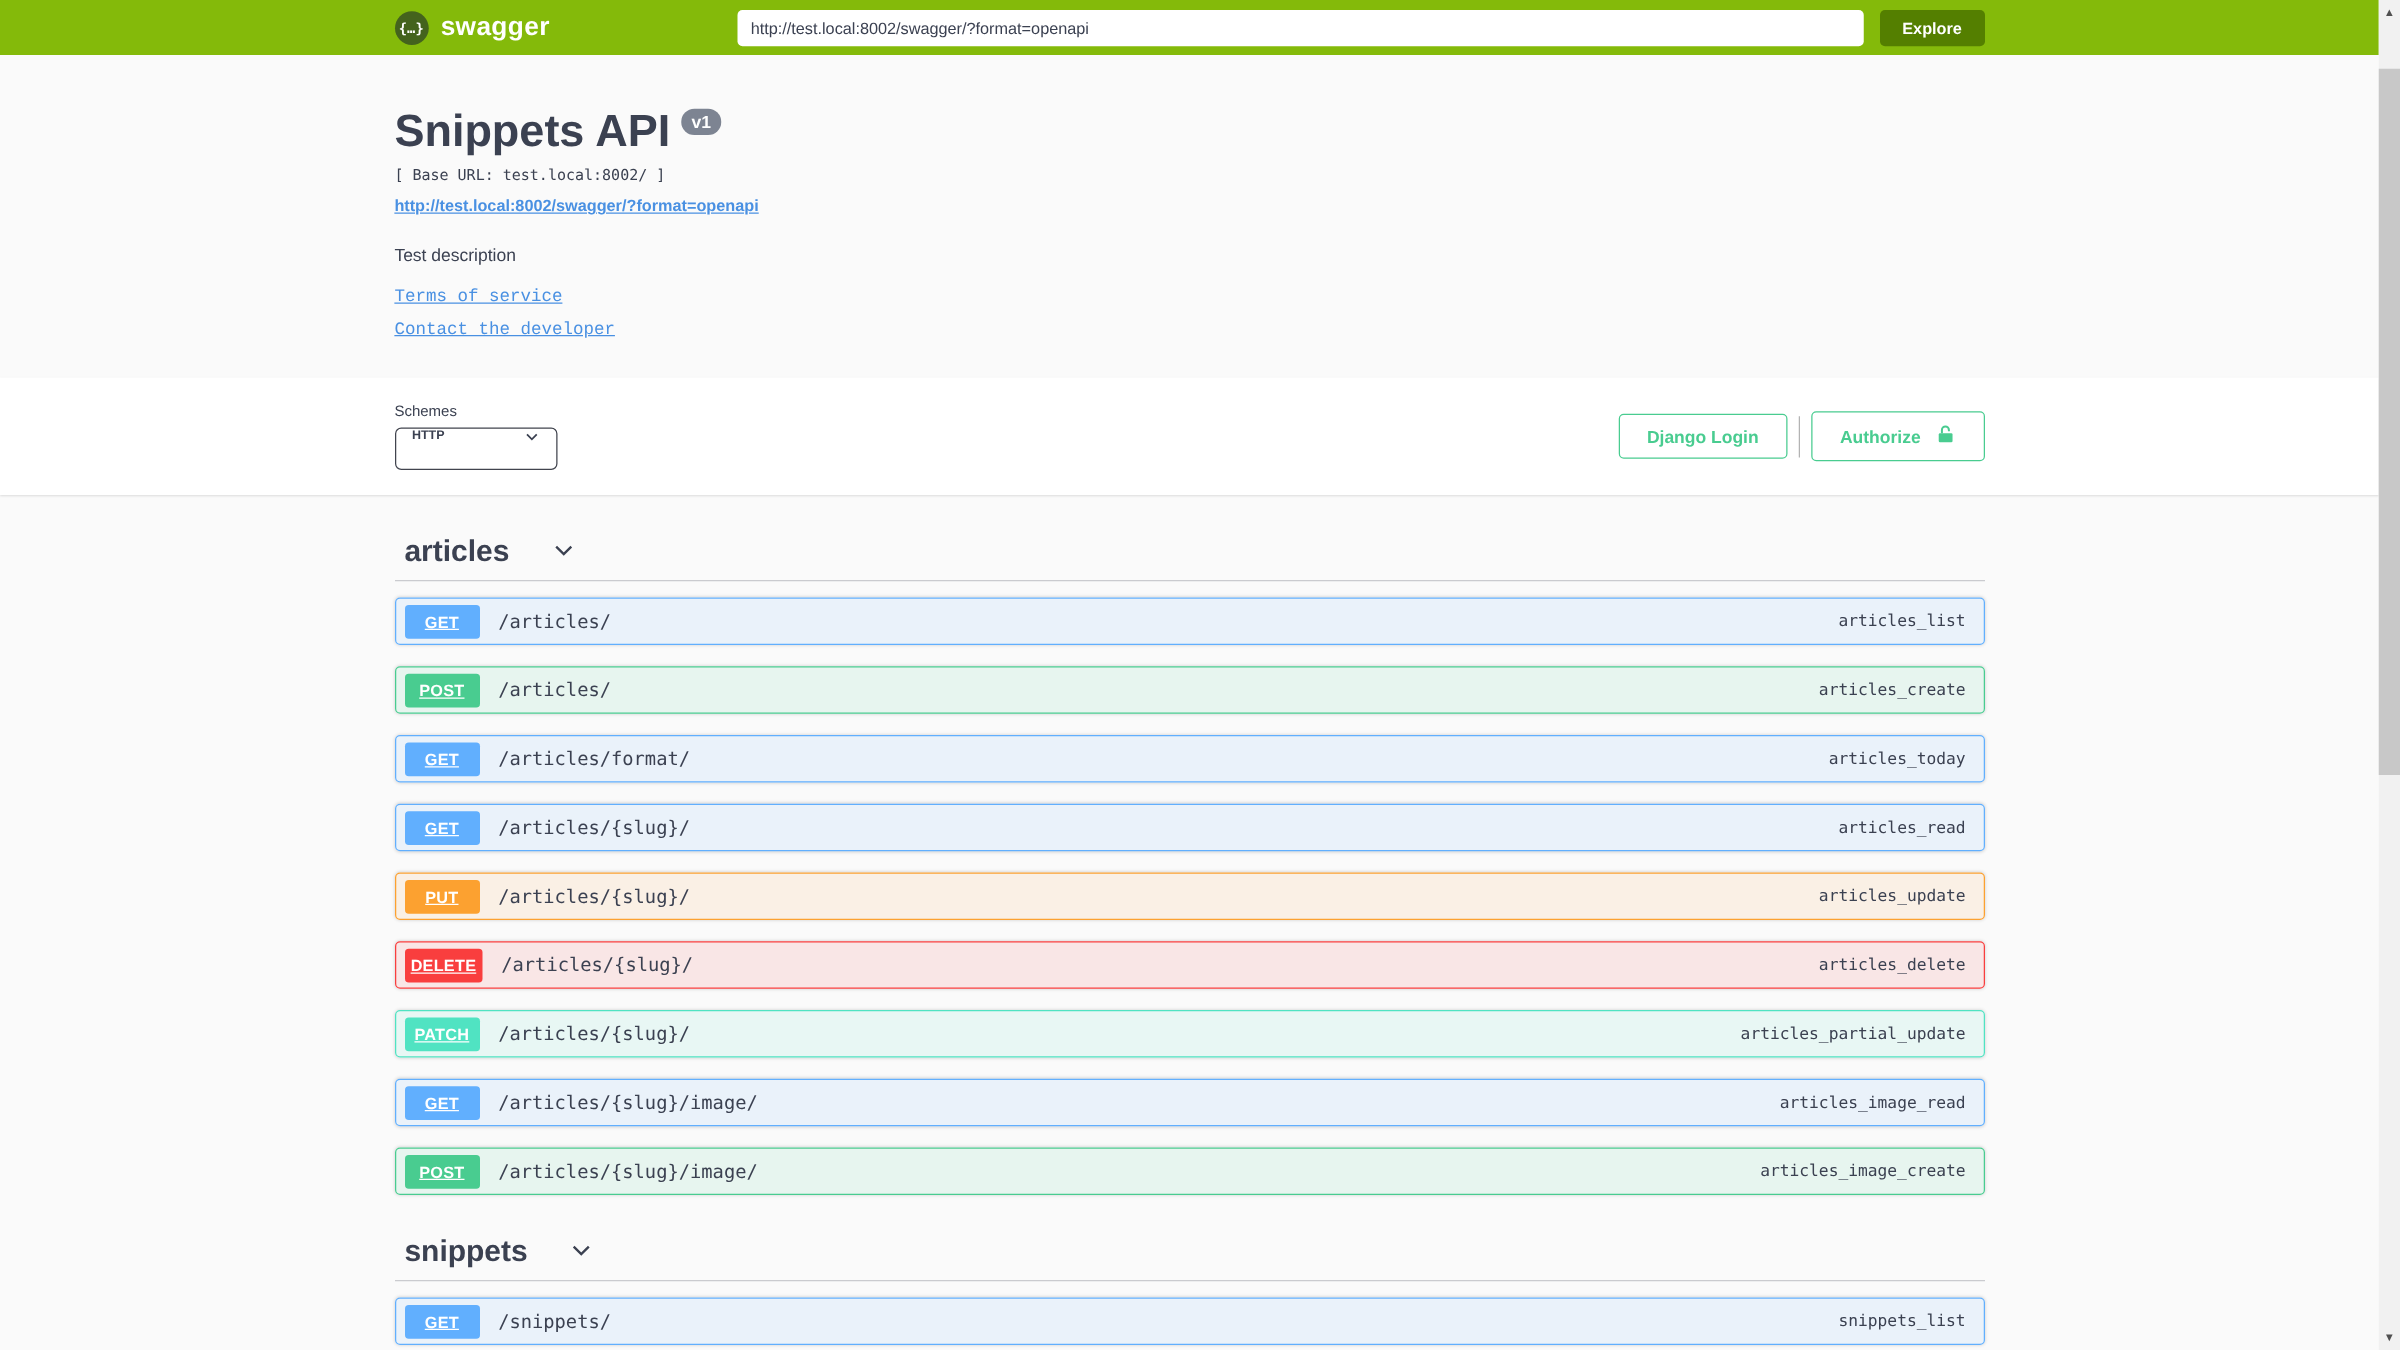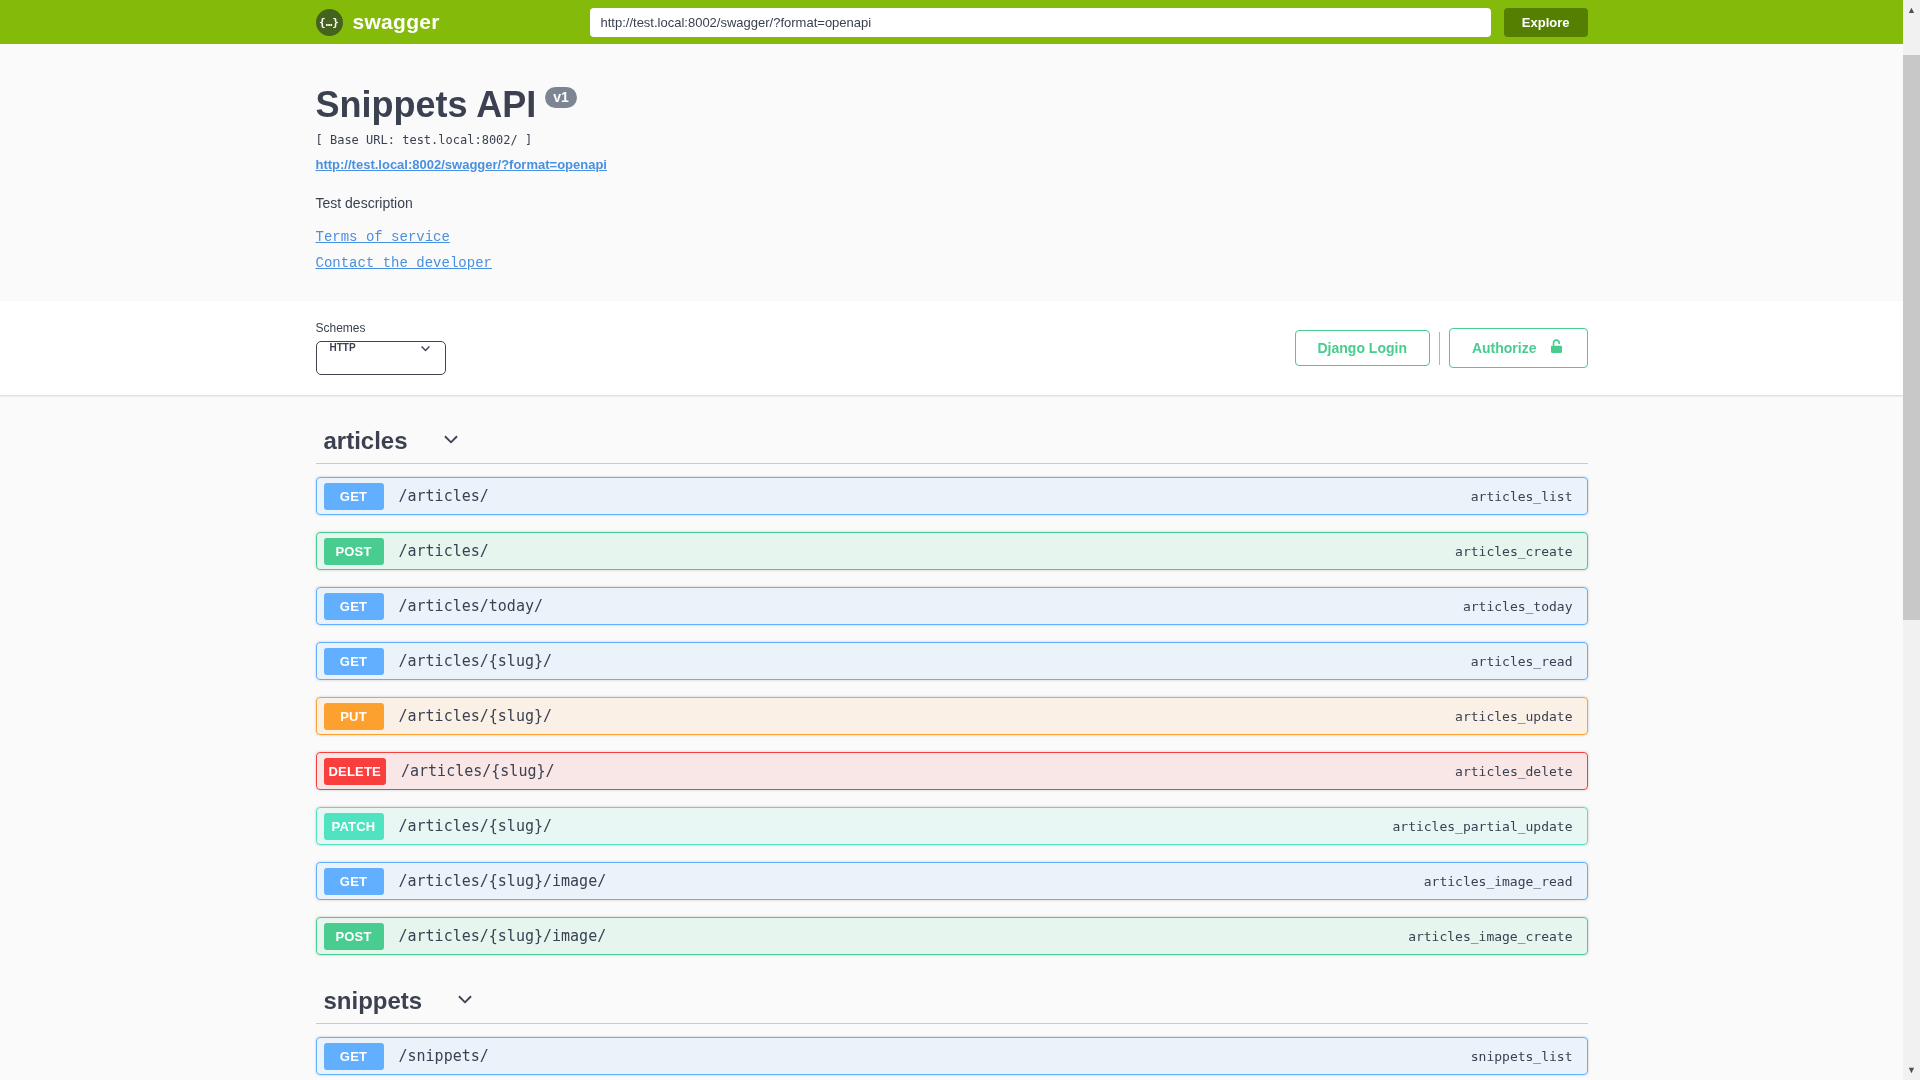--- a/index.html
+++ b/index.html
@@ -107,21 +107,21 @@
   .operations { margin-top:13px; }
   .opblock {
     display:flex; align-items:center; height:38px;
     border:1px solid #ccc; border-radius:4px; margin-bottom:17px;
     box-shadow:0 0 3px rgba(0,0,0,.19); background:#fff; cursor:pointer;
   }
   .method-badge {
     min-width:60px; height:27px; margin-left:7px; padding:0 5px;
     border-radius:3px; background:#999; color:#fff;
     font-weight:bold; font-size:13px; letter-spacing:.2px;
-    display:flex; align-items:center; justify-content:center;
+    display:flex; align-items:center; justify-content:center;text-decoration:underline;
   }
   .op-path {
     margin-left:15px; font-family:"DejaVu Sans Mono", monospace;
     font-size:15px; color:var(--text, #3b4151);
   }
   .op-id {
     margin-left:auto; margin-right:14px;
     font-family:"DejaVu Sans Mono", monospace; font-size:13px; color:var(--text, #3b4151);
   }
 
@@ -223,21 +223,21 @@
   </div>
 
   <div class="opblock" style="border-color: rgb(73, 204, 144); background: rgba(73, 204, 144, 0.1);">
     <span class="method-badge" style="background: rgb(73, 204, 144);">POST</span>
     <span class="op-path">/articles/</span>
     <span class="op-id">articles_create</span>
   </div>
 
   <div class="opblock" style="border-color: rgb(97, 175, 254); background: rgba(97, 175, 254, 0.1);">
     <span class="method-badge" style="background: rgb(97, 175, 254);">GET</span>
-    <span class="op-path">/articles/today/</span>
+    <span class="op-path">/articles/format/</span>
     <span class="op-id">articles_today</span>
   </div>
 
   <div class="opblock" style="border-color: rgb(97, 175, 254); background: rgba(97, 175, 254, 0.1);">
     <span class="method-badge" style="background: rgb(97, 175, 254);">GET</span>
     <span class="op-path">/articles/{slug}/</span>
     <span class="op-id">articles_read</span>
   </div>
 
   <div class="opblock" style="border-color: rgb(252, 161, 48); background: rgba(252, 161, 48, 0.1);">

